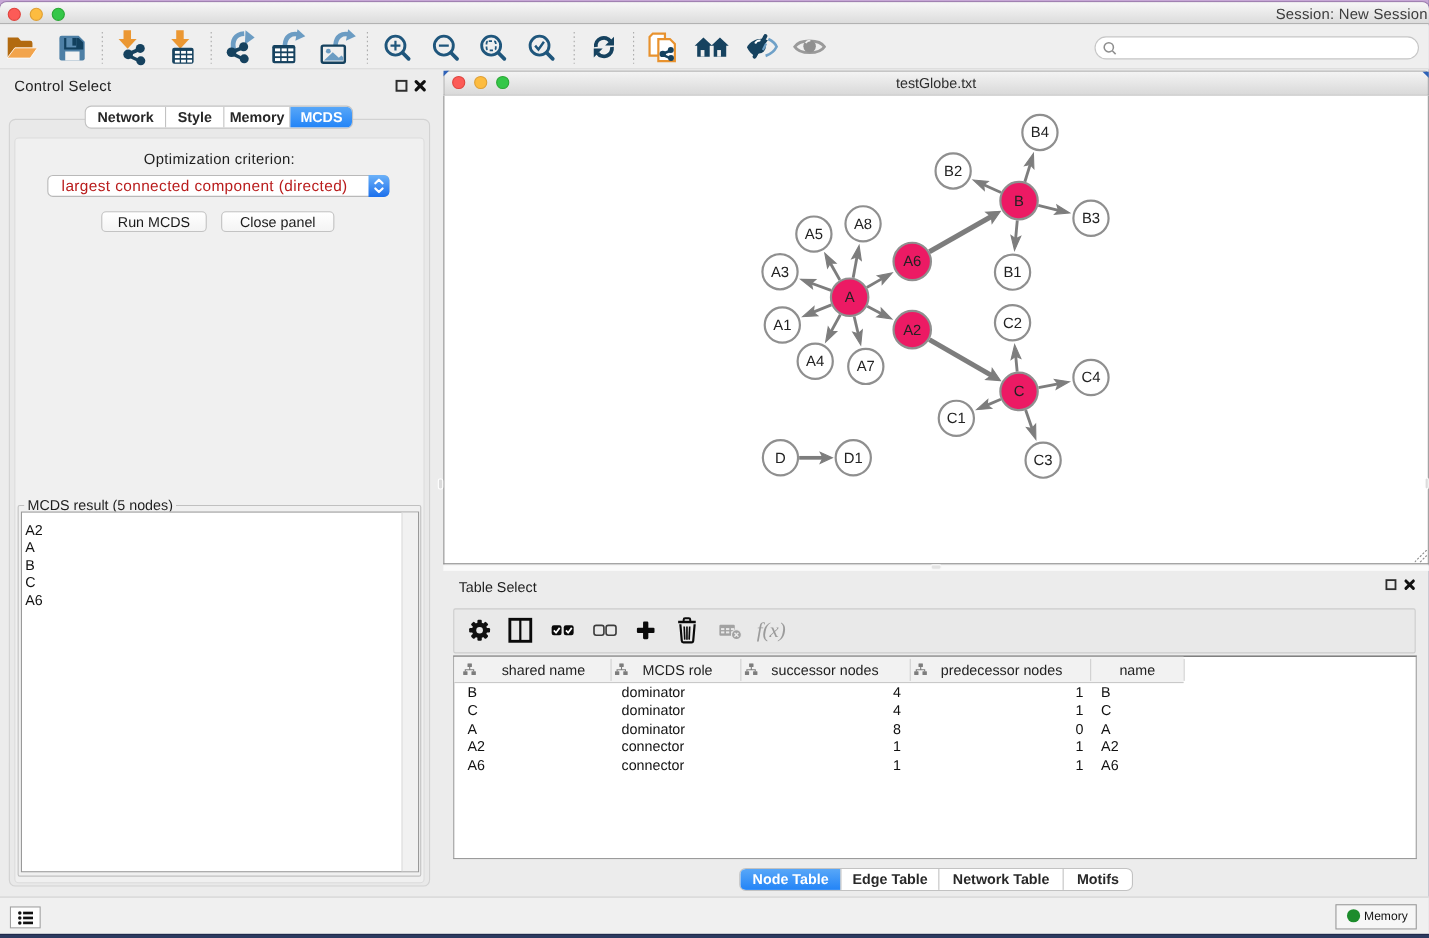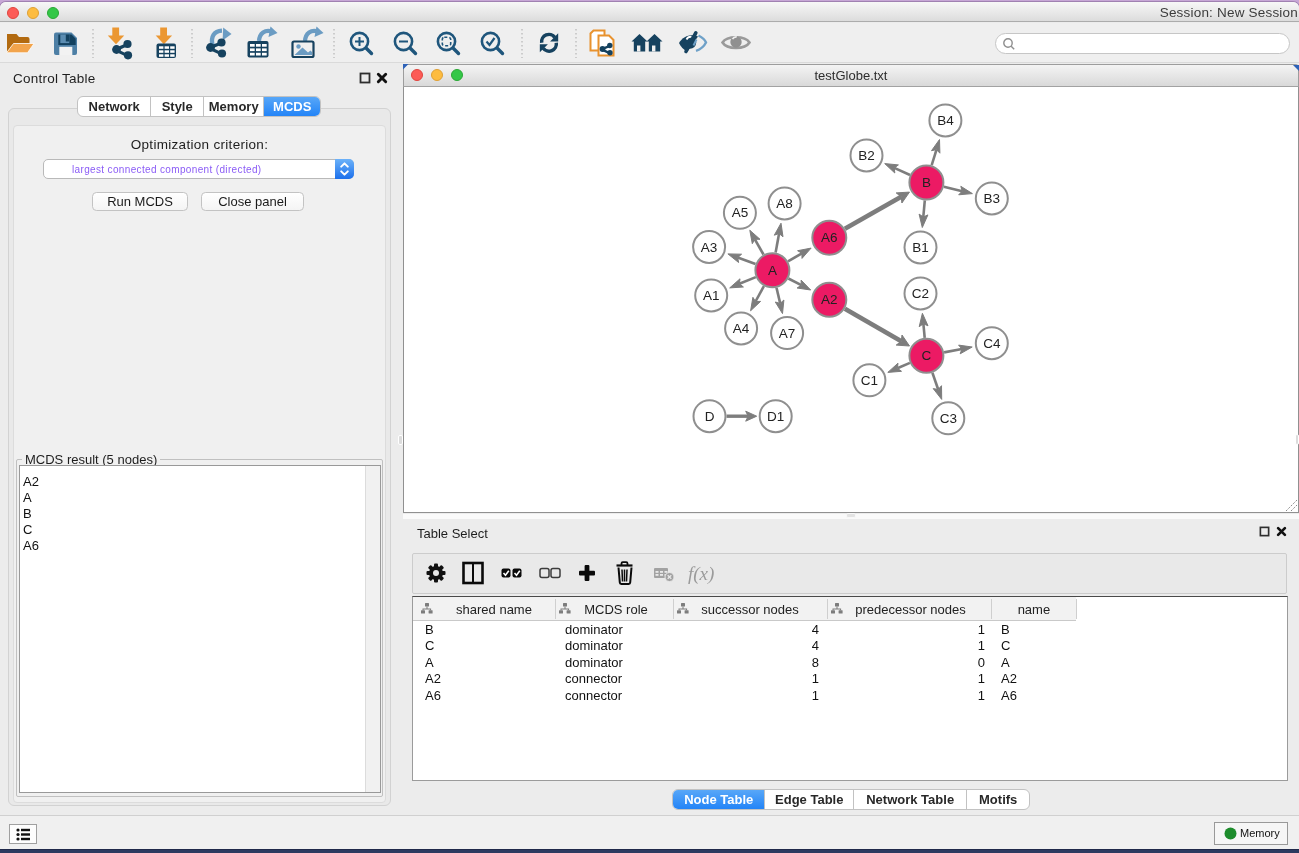--- a/index.html
+++ b/index.html
@@ -15,21 +15,21 @@
 #searchbox { left:995px; top:33px; width:295px; height:21px; background:#fff; border:1px solid #c6c6c6; border-radius:11px; }
 
 #cp-title { left:13px; top:71px; font-size:13.5px; letter-spacing:0.25px; color:#1e1e1e; }
 #cp-outer { left:8px; top:108px; width:383px; height:698px; background:#e9e9e9; border:1px solid #d2d2d2; border-radius:6px; }
 #cp-inner { left:13px; top:125px; width:373px; height:678px; background:#f0f0f0; border:1px solid #dcdcdc; border-radius:4px; }
 .seg { display:flex; height:21px; background:#fff; border:1px solid #c2c2c2; border-radius:6px; overflow:hidden; font-size:13px; color:#282828; }
 .seg > div { display:flex; align-items:center; justify-content:center; border-right:1px solid #c2c2c2;font-weight:bold; }
 .seg > div:last-child { border-right:none; }
 .seg .sel { background:linear-gradient(#58a7f8,#2384f7); color:#fff; }
 #opt-label { left:0; top:137px; width:399px; text-align:center; font-size:13.5px; letter-spacing:0.3px; color:#1e1e1e; }
-#dropdown { left:43px; top:159px; width:311px; height:20px; background:#fff; border:1px solid #b9b9b9; border-radius:5px; font-size:10px; letter-spacing:0.35px; color:#8b5cf6; line-height:19px; padding-left:28px; }
+#dropdown { left:43px; top:159px; width:311px; height:20px; background:#fff; border:1px solid #b9b9b9; border-radius:5px; font-size:14px; letter-spacing:0.35px; color:#b91c1c; line-height:19px; padding-left:12px; }
 #dd-step { right:-1px; top:-1px; width:19px; height:20px; background:linear-gradient(#6cb2f9,#1c70ec); border-radius:0 5px 5px 0; }
 .btn { background:linear-gradient(#ffffff,#f4f4f4); border:1px solid #c3c3c3; border-radius:4.5px; font-size:13px; color:#1a1a1a; text-align:center; line-height:17px; }
 #grp { left:16px; top:459px; width:367px; height:338px; border:1px solid #c0c0c0; border-radius:2px; }
 #grp-label { left:22px; top:452px; font-size:13px; color:#1e1e1e; background:#f0f0f0; padding:0 3px; }
 #mcds-list { left:19px; top:465px; width:362px; height:328px; background:#fff; border:1px solid #999; font-size:13px; color:#111; line-height:16px; padding:8px 0 0 3px; }
 #mcds-sb { right:0; top:0; width:15px; height:326px; background:#f1f1f1; border-left:1px solid #dcdcdc; }
 
 #nw-title { left:403px; top:64px; width:896px; height:23px; background:linear-gradient(#f4f4f4,#d9d9d9); border:1px solid #9d9d9d; border-bottom:1px solid #a2a2a2; border-radius:4px 4px 0 0; }
 #nw-canvas { left:403px; top:87px; width:896px; height:426px; background:#fff; border:1px solid #909090; border-top:none; }
 #nw-name { left:403px; top:68px; width:896px; text-align:center; font-size:13px; color:#2d2d2d; }
@@ -197,21 +197,21 @@
 <circle cx="736" cy="20" r="5.7" fill="#909090"></circle>
 <path d="M732.5,17.2 C733.3,15.6 735,14.7 736.7,14.9" fill="none" stroke="#efefef" stroke-width="1.6"></path>
 </svg>
 
 <div class="abs" id="searchbox"></div>
 <svg class="icon" style="left:1002px;top:37px" width="14" height="14" viewBox="0 0 14 14">
     <circle cx="6" cy="6" r="4.2" fill="none" stroke="#8e8e8e" stroke-width="1.4"></circle>
     <line x1="9.2" y1="9.2" x2="12.2" y2="12.2" stroke="#8e8e8e" stroke-width="1.4"></line>
   </svg>
 
-<div class="abs" id="cp-title">Control Table</div>
+<div class="abs" id="cp-title">Control Select</div>
 <svg class="icon" style="left:359px;top:72px" width="12" height="12" viewBox="0 0 12 12">
     <rect x="1.5" y="1.5" width="9" height="9" fill="none" stroke="#2e2e2e" stroke-width="1.8"></rect>
   </svg>
 <svg class="icon" style="left:376px;top:72px" width="12" height="12" viewBox="0 0 12 12">
     <path d="M2.3,2.3 L9.7,9.7 M9.7,2.3 L2.3,9.7" stroke="#111" stroke-width="2.9" stroke-linecap="round"></path>
   </svg>
 <div class="abs" id="cp-outer"></div>
 <div class="abs" id="cp-inner"></div>
 <div class="abs seg" style="left:77px;top:96px;width:244px;">
   <div style="width:74px;">Network</div>

